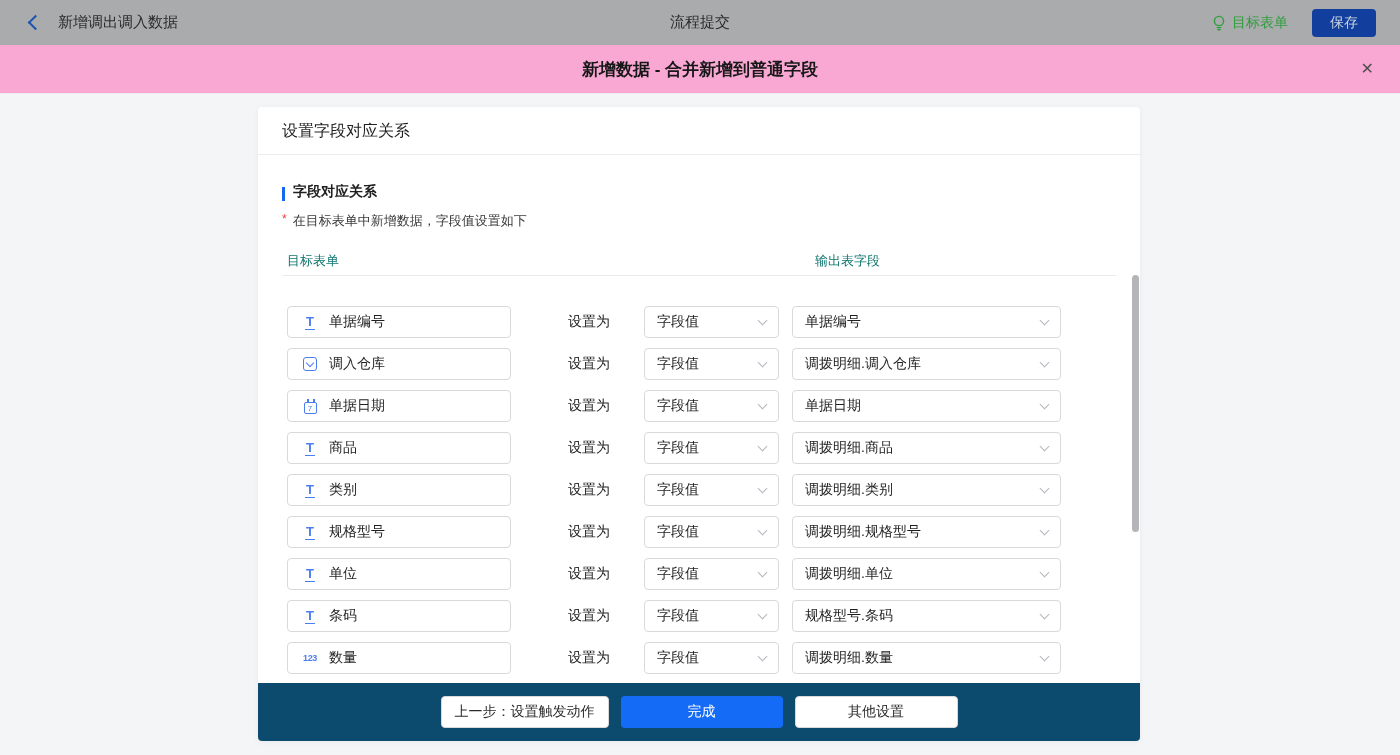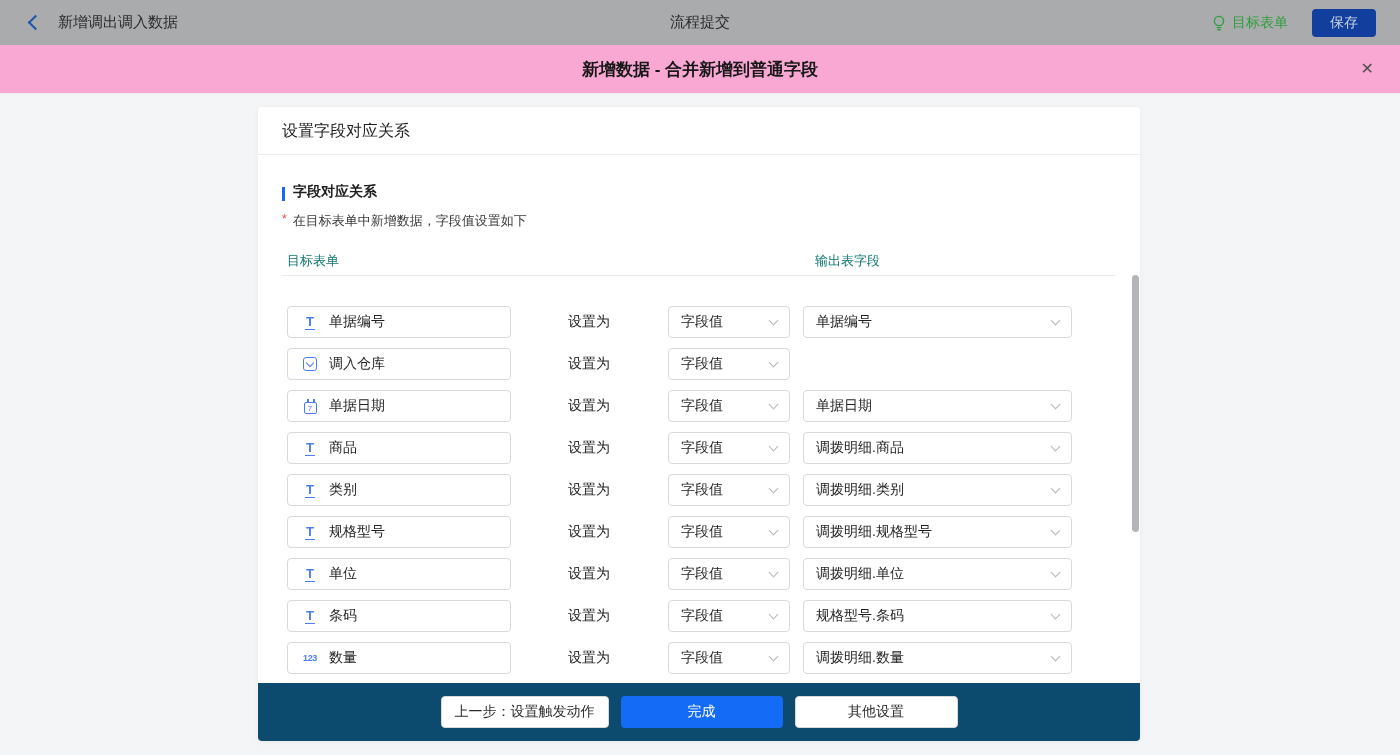--- a/index.html
+++ b/index.html
@@ -54,21 +54,21 @@
   .map-row { display:flex; align-items:center; height:32px; margin-bottom:10px; padding-left:5px; }
   .field-box { width:224px; height:32px; border:1px solid #d9d9d9; border-radius:4px;
                background:#fff; display:flex; align-items:center; padding:0 12px; gap:9px; }
   .f-icon { width:20px; display:flex; align-items:center; justify-content:center;
             color:var(--field-icon-blue,#4a7df0); }
   .f-label { font-size:14px; color:#1f1f1f; white-space:nowrap; }
   .set-as { margin-left:57px; width:42px; font-size:14px; color:#1f1f1f; white-space:nowrap; }
   .select { height:32px; border:1px solid #d9d9d9; border-radius:4px; background:#fff;
             display:flex; align-items:center; justify-content:space-between;
             padding:0 12px; cursor:pointer; }
-  .mode-select { margin-left:58px; width:122px; }
+  .mode-select { margin-left:34px; width:135px; }
   .out-select  { margin-left:13px;  width:269px; }
   .s-label { font-size:14px; color:#1f1f1f; white-space:nowrap; overflow:hidden; }
   .chevron { width:7px; height:7px; border-right:1.6px solid #b4b7bd;
              border-bottom:1.6px solid #b4b7bd; transform:rotate(45deg); margin-top:-4px; flex:none; }
 
   
   .ic-text { font-size:13px; font-weight:600; line-height:13px; padding:0 1px 1px 1px;
              border-bottom:1.5px solid currentColor; }
   .ic-select { width:14px; height:14px; border:1.3px solid currentColor; border-radius:3px;
                display:flex; align-items:center; justify-content:center; }
@@ -164,20 +164,24 @@
       <span class="f-icon">
                   <span class="ic-select"></span>
                 </span>
       <span class="f-label">调入仓库</span>
     </div>
     <span class="set-as">设置为</span>
     <div class="select mode-select">
       <span class="s-label">字段值</span>
       <i class="chevron"></i>
     </div>
+    <div class="select out-select">
+      <span class="s-label">调拨明细.调入仓库</span>
+      <i class="chevron"></i>
+    </div>
   </div>
 
   <div class="map-row">
     <div class="field-box">
       <span class="f-icon">
                   <span class="ic-date">7</span>
                 </span>
       <span class="f-label">单据日期</span>
     </div>
     <span class="set-as">设置为</span>

